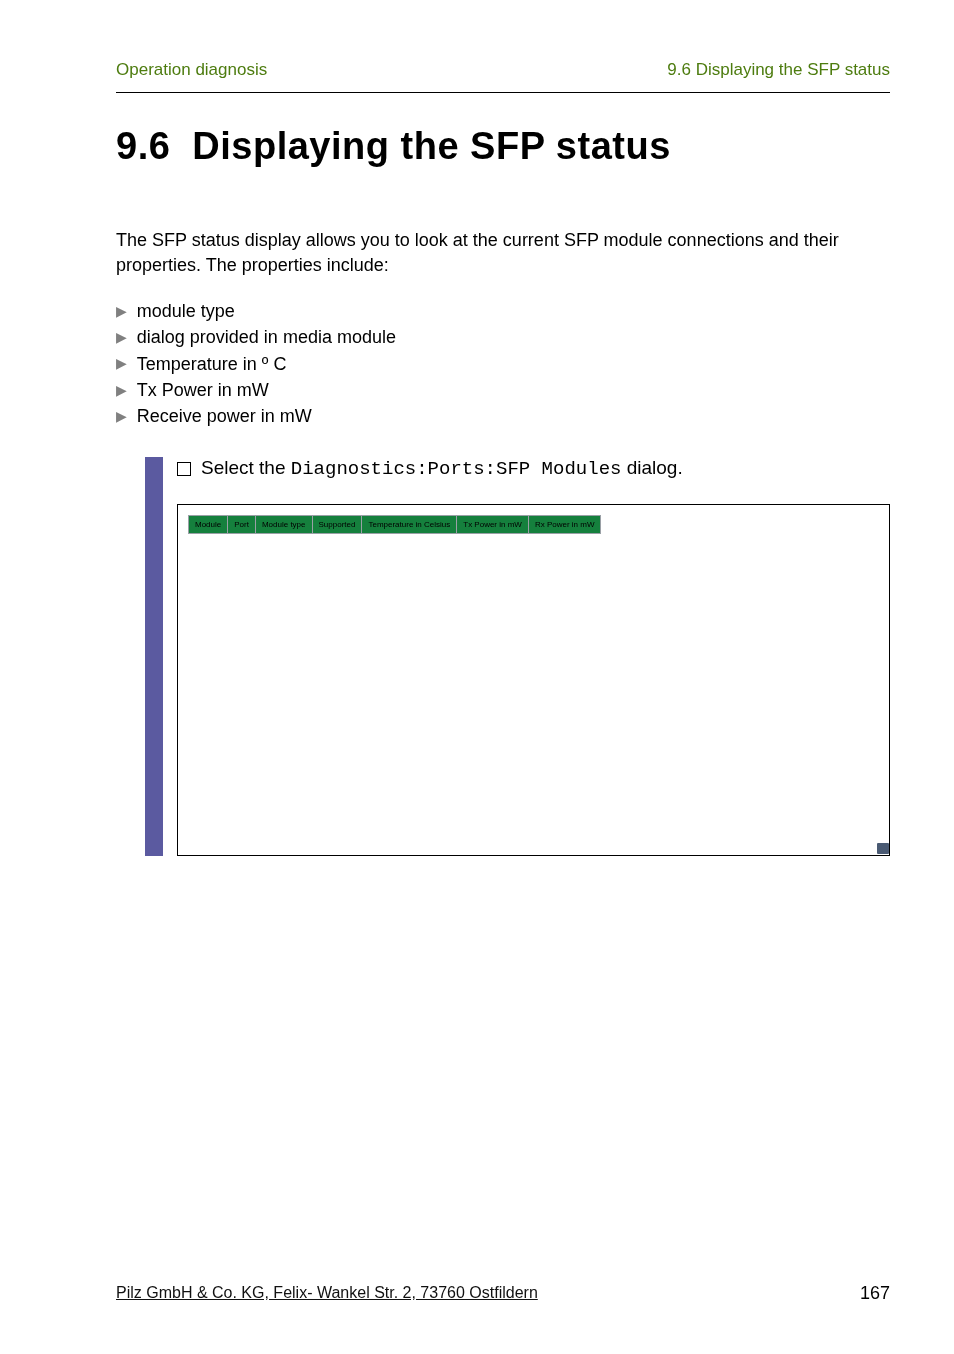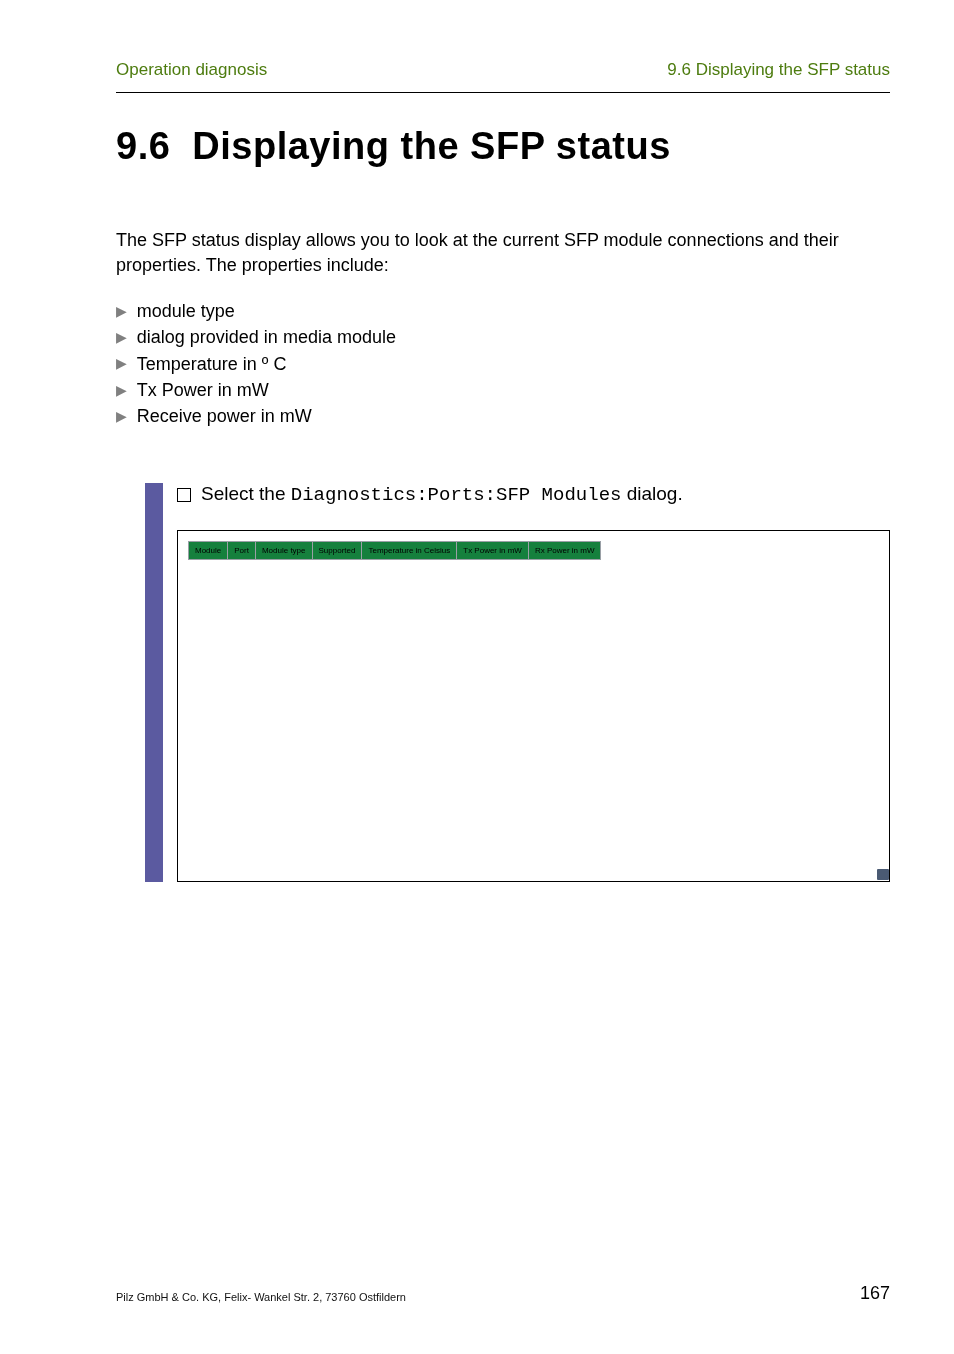--- a/index.html
+++ b/index.html
@@ -6,41 +6,41 @@
   html, body { width: 954px; height: 1354px; background: #fff; font-family: Arial, Helvetica, sans-serif; color: #000; }
   .page { padding: 60px 64px 0 116px; position: relative; height: 100%; }
   .running-head { display: flex; justify-content: space-between; font-size: 17px; color: #4d7c0f; align-items: center; }
   .hr { border: none; border-top: 1.5px solid #000; margin-top: 12px; }
   .h1 { font-size: 38px; font-weight: 900; letter-spacing: 0.5px; margin-top: 32px; display: flex; gap: 22px; }
   .h1 .num { }
   .intro { font-size: 18px; line-height: 1.4; margin-top: 60px; }
   .bullets { margin-top: 20px; }
   .bullets .row { display: flex; align-items: center; gap: 10px; font-size: 18px; line-height: 1.45; }
   .tri { color: #808080; font-size: 14px; }
-  .block { margin-top: 54px; display: flex; gap: 14px; padding-left: 29px; }
+  .block { margin-top: 28px; display: flex; gap: 14px; padding-left: 29px; }
   .vbar { width: 18px; background: #5b5aa0; flex: 0 0 18px; }
   .block-body { flex: 1; }
   .step { display: flex; gap: 10px; font-size: 19px; align-items: baseline; }
   .step .box { width: 14px; height: 14px; border: 1.2px solid #000; display: inline-block; position: relative; top: 2px; }
   .mono { font-family: "Courier New", Courier, monospace; }
   .figwrap { margin-top: 24px; border: 1px solid #000; background: #fff; padding: 0; }
   .tablearea { height: 330px; padding: 10px 10px 0 10px; }
   table.hdr { border-collapse: collapse; font-size: 8px; color: #000; }
   table.hdr th { border: 1px solid #9aa0a6; background: #15803d; font-weight: normal; padding: 4px 6px; text-align: center; }
   .btnrow { display: flex; justify-content: space-between; align-items: center; padding: 8px 6px 6px 6px; }
   .btnrow .center { flex: 1; display: flex; justify-content: center; }
   .btn { font-size: 10px; border: 1px solid #7a7a7a; background: linear-gradient(#f6f6f6,#e6e6e6); padding: 3px 14px; border-radius: 2px; cursor: pointer; display: inline-flex; align-items: center; gap: 4px; }
   .btn.help::before { content: ""; width: 10px; height: 10px; border-radius: 50%; background: #1a8f1a; display: inline-block; }
   .cornerbadge { float: right; margin-top: 2px; }
   .cornerbadge span { display: inline-block; background: #4a5a73; color: #fff; font-size: 8px; padding: 1px 4px; border-radius: 1px; }
   .caption { font-size: 16px; font-style: italic; margin-top: 14px; }
   .footer { position: absolute; bottom: 50px; left: 116px; right: 64px; display: flex; justify-content: space-between; align-items: flex-end; }
   .footer .left { font-size: 13px; color: #111; line-height: 1.3; }
   .footer .left .t1 { font-size: 14px; }
-  .footer .left .t2 { font-size: 11px; }
+  .footer .left .t2 { font-size: 16px; text-decoration: underline; }
   .footer .pgno { font-size: 18px; }
 </style>
 </head>
 <body>
 
 <div class="page">
 
   <div class="running-head">
     <span>Operation diagnosis</span>
     <span>9.6  Displaying the SFP status</span>

